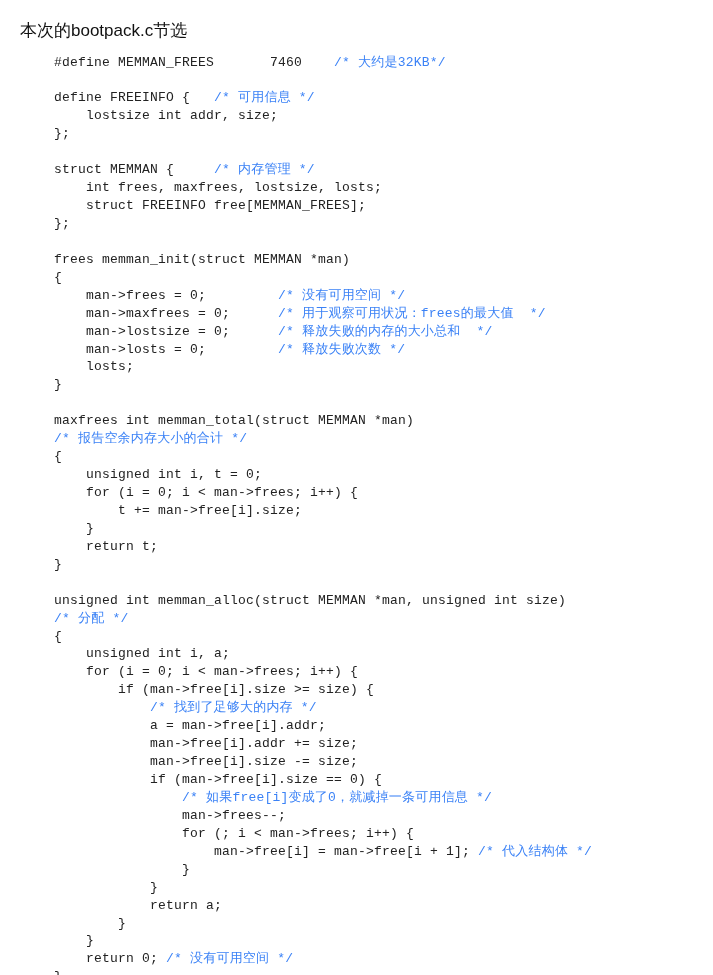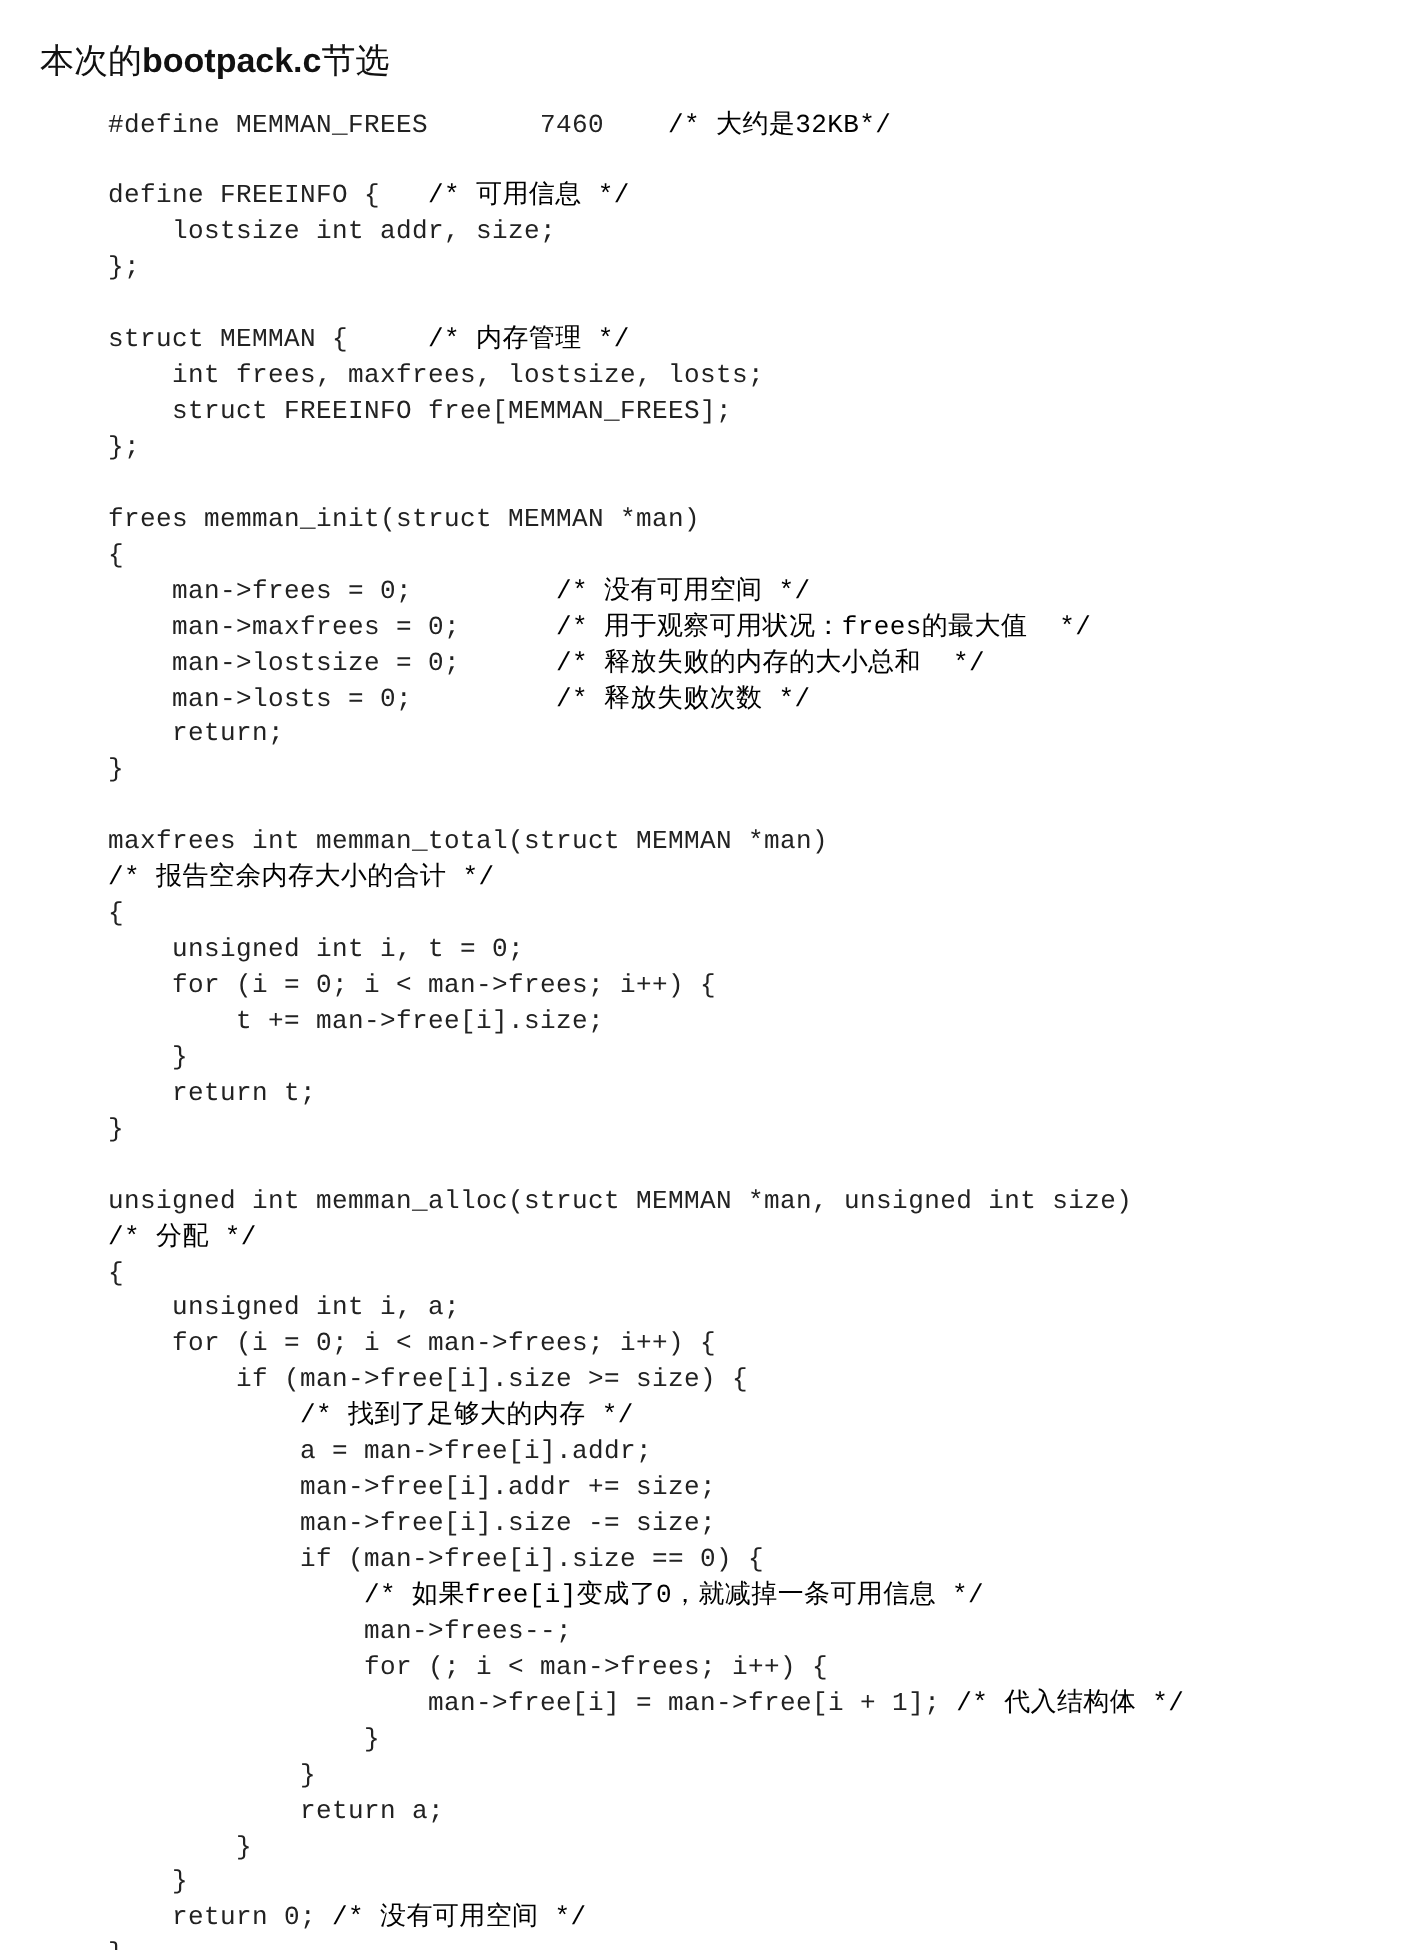--- a/index.html
+++ b/index.html
@@ -9,31 +9,31 @@
     font-family: "Microsoft YaHei", "Hiragino Sans GB", sans-serif;
     color: #111;
     width: 713px;
     box-sizing: border-box;
   }
   .heading {
     font-size: 17px;
     margin: 0 0 10px 0;
     line-height: 1.5;
   }
-  .heading .bold { font-weight: 700; }
+  .heading .bold { font-weight: 400; }
   .code-block {
     font-family: "Courier New", Consolas, monospace;
     font-size: 13px;
     line-height: 1.38;
     white-space: pre;
     color: #222;
     margin: 0 0 0 34px;
     letter-spacing: 0.2px;
   }
-  .comment { color: #000000; }
+  .comment { color: #3b82f6; }
   .page-wrap { position: relative; width: 713px; min-height: 975px; }
 </style>
 </head>
 <body>
 <div class="page-wrap">
 
 <p class="heading">
   <span>本次的</span><span class="bold">bootpack.c</span><span>节选</span>
 </p>
 
@@ -47,21 +47,21 @@
 <span>    int frees, maxfrees, lostsize, losts;</span>
 <span>    struct FREEINFO free[MEMMAN_FREES];</span>
 <span>};</span>
 <span></span>
 <span>frees memman_init(struct MEMMAN *man)</span>
 <span>{</span>
 <span>    man-&gt;frees = 0;         </span><span class="comment">/* 没有可用空间 */</span>
 <span>    man-&gt;maxfrees = 0;      </span><span class="comment">/* 用于观察可用状况：frees的最大值  */</span>
 <span>    man-&gt;lostsize = 0;      </span><span class="comment">/* 释放失败的内存的大小总和  */</span>
 <span>    man-&gt;losts = 0;         </span><span class="comment">/* 释放失败次数 */</span>
-<span>    return;</span>
+<span>    losts;</span>
 <span>}</span>
 <span></span>
 <span>maxfrees int memman_total(struct MEMMAN *man)</span>
 <span class="comment">/* 报告空余内存大小的合计 */</span>
 <span>{</span>
 <span>    unsigned int i, t = 0;</span>
 <span>    for (i = 0; i &lt; man-&gt;frees; i++) {</span>
 <span>        t += man-&gt;free[i].size;</span>
 <span>    }</span>
 <span>    return t;</span>

